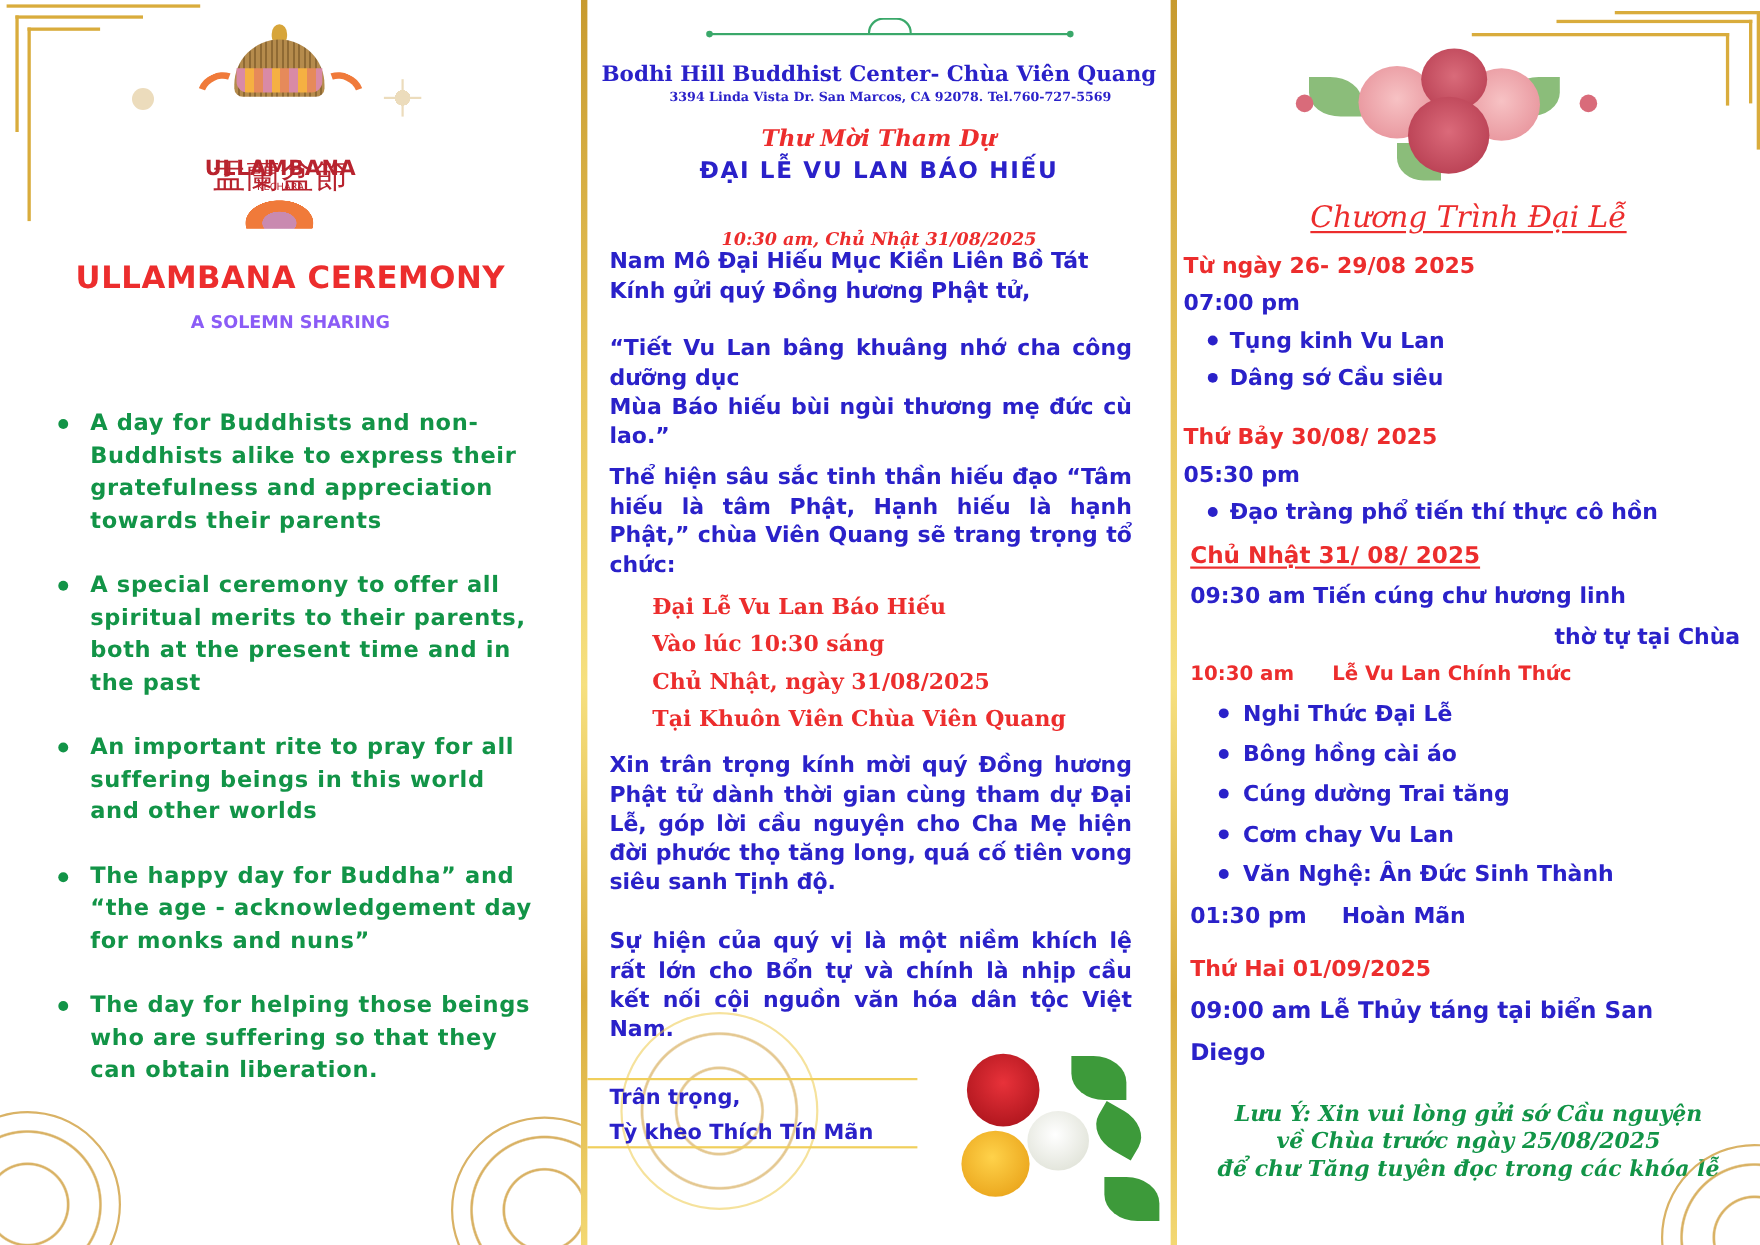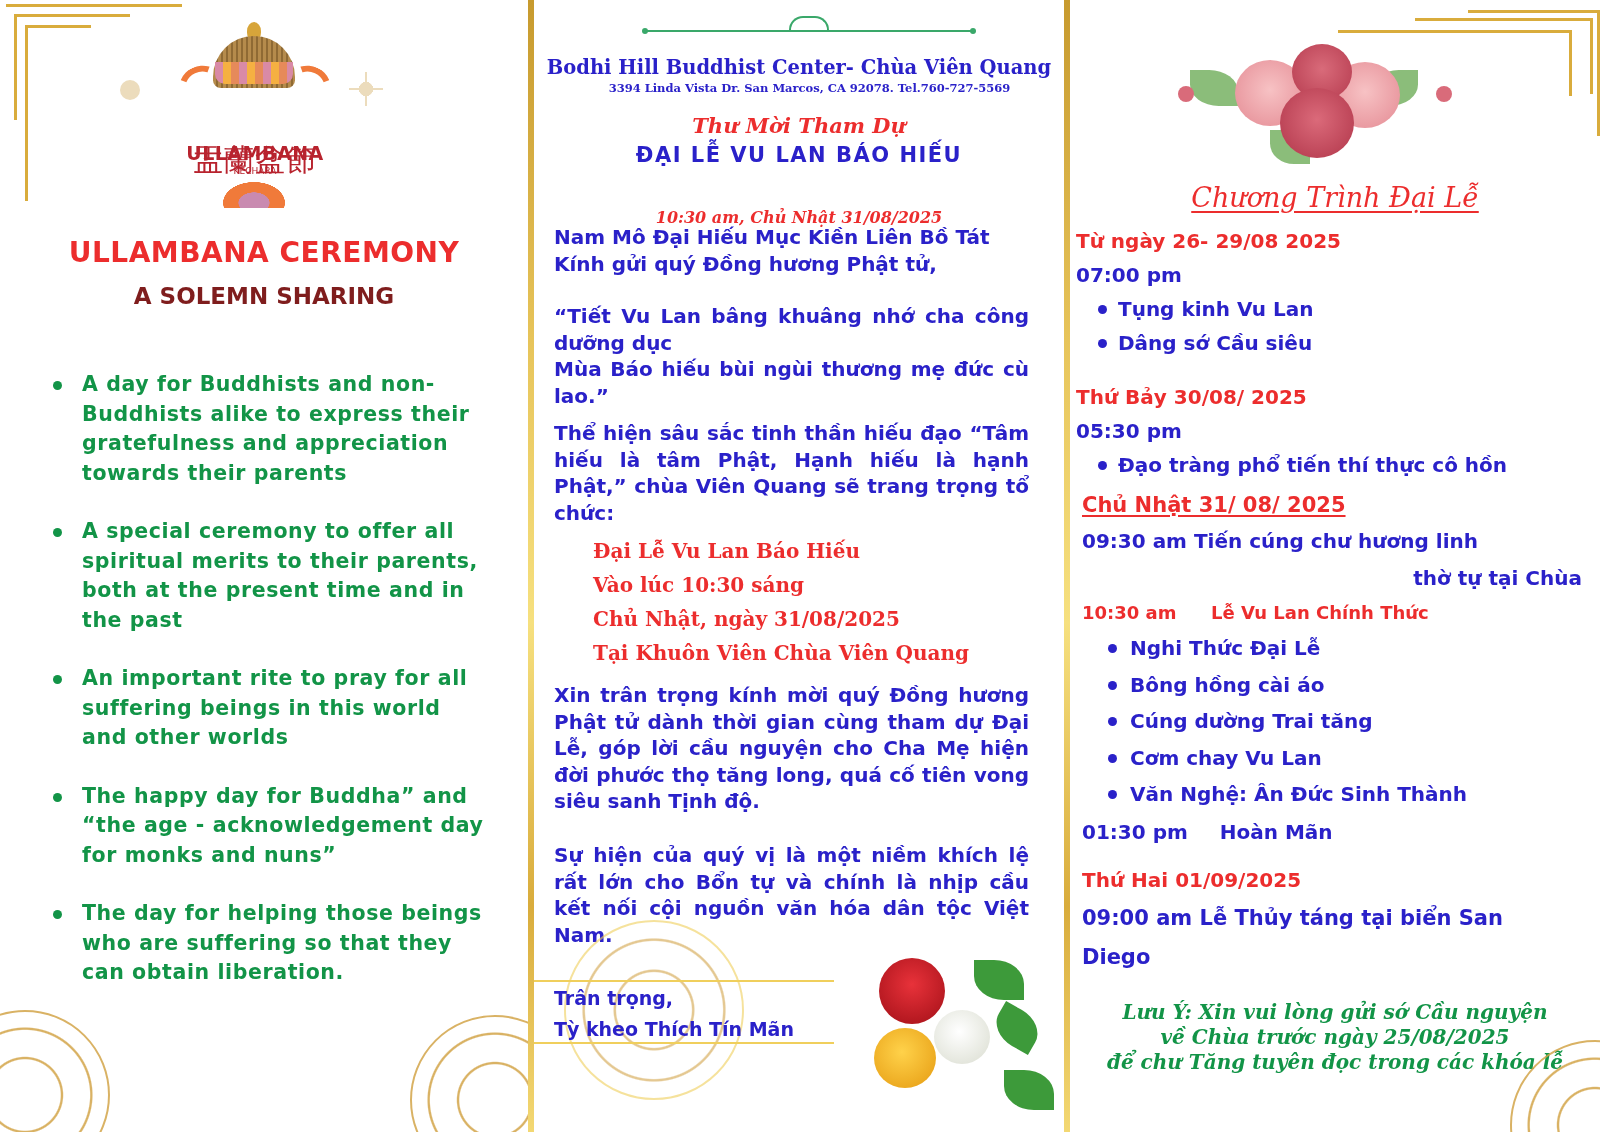--- a/index.html
+++ b/index.html
@@ -49,21 +49,21 @@
     background: radial-gradient(ellipse at 50% 80%, #c98ab0 0 35%, #f07a3a 36% 70%, transparent 71%);
   }
   .moon { position: absolute; left: 120px; top: 80px; width: 20px; height: 20px; border-radius: 50%; background: #ecdcbc; }
   .sun { position: absolute; left: 355px; top: 78px; width: 22px; height: 22px; border-radius: 50%; background: radial-gradient(circle, #ecdcbc 0 45%, transparent 46%); }
   .sun::before, .sun::after { content: ""; position: absolute; background: #ecdcbc; }
   .sun::before { left: 10px; top: -6px; width: 2px; height: 34px; }
   .sun::after { left: -6px; top: 10px; width: 34px; height: 2px; }
 
   .t1 { position: absolute; left: 0; width: 528px; text-align: center; font-family: "DejaVu Sans", sans-serif; font-weight: bold; }
   .t1.title { top: 236px; font-size: 28px; color: #ec2d2d; letter-spacing: 0.5px; }
-  .t1.sub { top: 283px; font-size: 23px; color: #7f1d1d; }
+  .t1.sub { top: 283px; font-size: 16px; color: #8b5cf6; }
   .t1.date { top: 323px; font-size: 18px; color: #ec2d2d; }
 
   .bullets1 { position: absolute; left: 50px; top: 370px; width: 440px; list-style: none; }
   .bullets1 li {
     position: relative; padding-left: 32px; margin-bottom: 29px;
     font-family: "DejaVu Sans", sans-serif; font-weight: bold; font-size: 20.5px; line-height: 29.5px;
     color: #129447; letter-spacing: 0.6px;
   }
   .bullets1 li .dot { position: absolute; left: 3px; top: 11px; width: 9px; height: 9px; border-radius: 50%; background: #129447; }
 

